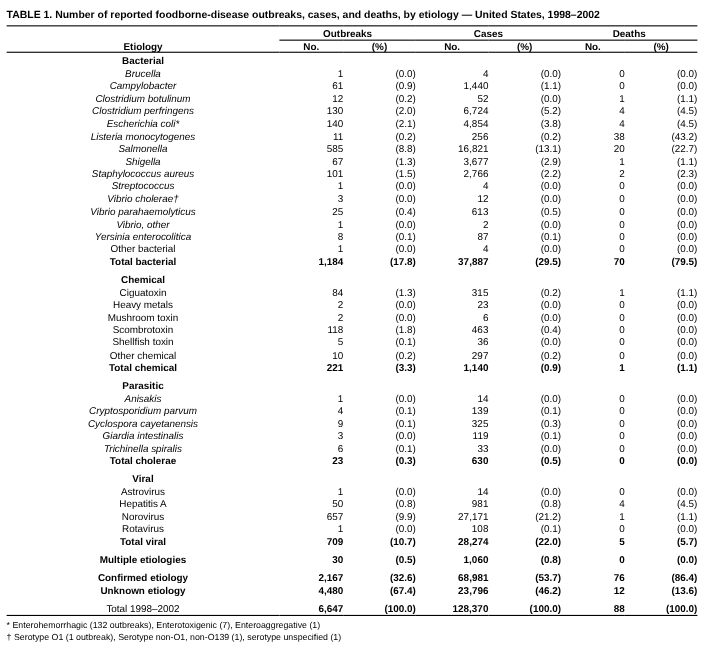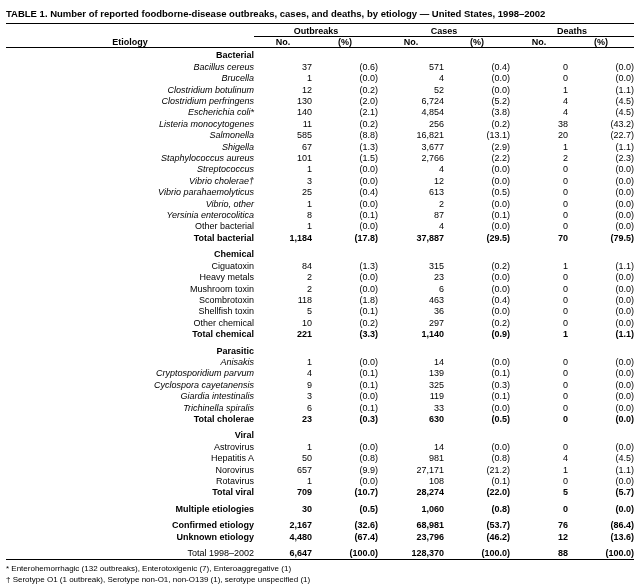--- a/index.html
+++ b/index.html
@@ -56,21 +56,21 @@
     padding: 1px 0 2px 0;
   }
   .colhead th.left { text-align: center; }
   .colhead th.ctr { text-align: center; }
   .row td {
     font-size: 9px;
     padding: 0.7px 0;
     line-height: 11.4px;
     white-space: nowrap;
   }
-  td.lbl { text-align: right; }
+  td.lbl { text-align: center; }
   td.num { text-align: right; padding-right: 10px; }
   td.pct { text-align: right; padding-right: 14px; }
   .cat { font-weight: bold; }
   .ital { font-style: italic; padding-left: 8px; }
   .plain { padding-left: 8px; }
   .tot { font-weight: bold; padding-left: 8px; }
   .bold { font-weight: bold; }
   .spacer td { height: 5px; font-size: 0; line-height: 0; }
   .footnotes {
     margin: 2px 6px 0 6px;
@@ -123,34 +123,34 @@
         <tr class="row">
           <td class="lbl cat">Bacterial</td>
           <td></td>
           <td></td>
           <td></td>
           <td></td>
           <td></td>
           <td></td>
         </tr>
         <tr class="row">
-          <td class="lbl ital">Bacillus cereus</td>
-          <td class="num">37</td>
-          <td class="pct">(0.6)</td>
-          <td class="num">571</td>
-          <td class="pct">(0.4)</td>
-          <td class="num">0</td>
-          <td class="pct">(0.0)</td>
-        </tr>
-        <tr class="row">
           <td class="lbl ital">Brucella</td>
           <td class="num">1</td>
           <td class="pct">(0.0)</td>
           <td class="num">4</td>
           <td class="pct">(0.0)</td>
+          <td class="num">0</td>
+          <td class="pct">(0.0)</td>
+        </tr>
+        <tr class="row">
+          <td class="lbl ital">Campylobacter</td>
+          <td class="num">61</td>
+          <td class="pct">(0.9)</td>
+          <td class="num">1,440</td>
+          <td class="pct">(1.1)</td>
           <td class="num">0</td>
           <td class="pct">(0.0)</td>
         </tr>
         <tr class="row">
           <td class="lbl ital">Clostridium botulinum</td>
           <td class="num">12</td>
           <td class="pct">(0.2)</td>
           <td class="num">52</td>
           <td class="pct">(0.0)</td>
           <td class="num">1</td>

